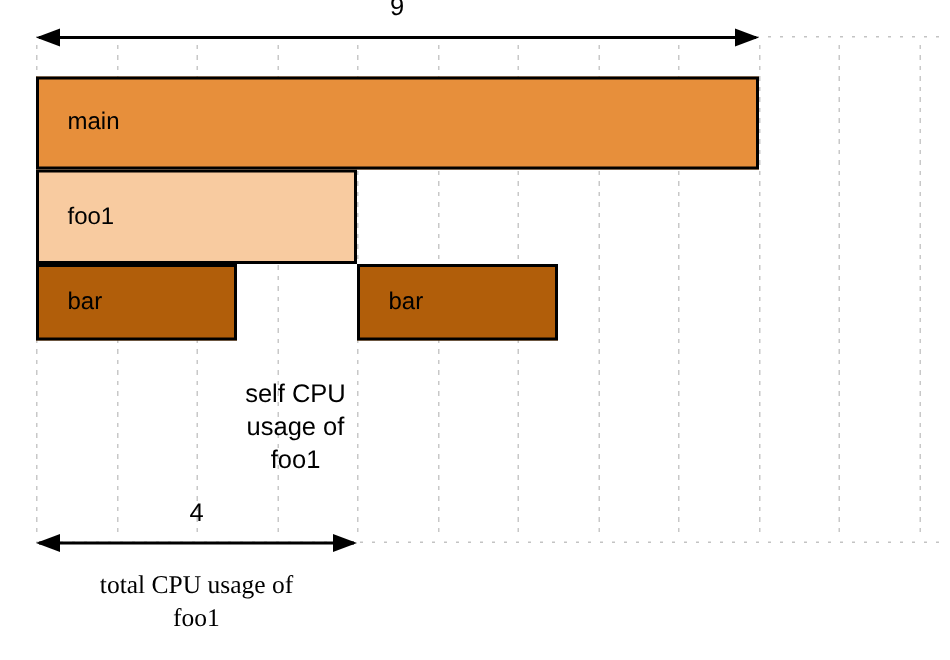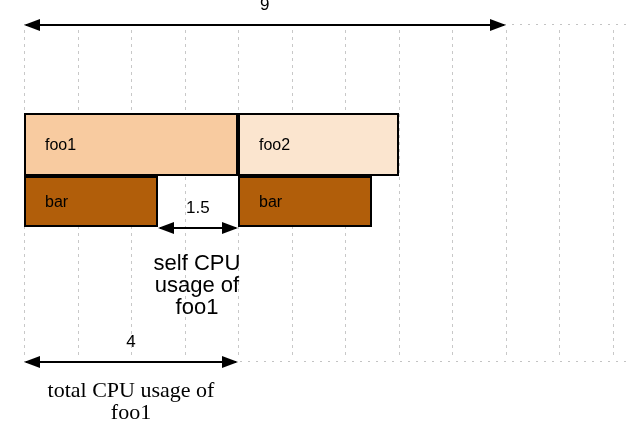--- a/index.html
+++ b/index.html
@@ -31,60 +31,54 @@
     position: absolute; width: 0; height: 0; top: 2px;
     border-top: 6px solid transparent; border-bottom: 6px solid transparent;
   }
   .measure-arrow .head.left  { left: 0;  border-right: 16px solid #000000; }
   .measure-arrow .head.right { right: 0; border-left: 16px solid #000000; }
   .measure-label {
     position: absolute; left: 0; right: 0; top: -22px;
     text-align: center; font-size: 17px;
   }
   .note {
-    position: absolute; text-align: center; font-size: 22px; line-height: 22px;
+    position: absolute; text-align: center; font-size: 17px; line-height: 22px;
     white-space: pre-line; z-index: 3;
   }
   #self-note  { left: 117px; top: 252px; width: 160px; }
   #total-note { left: 11px;  top: 379px; width: 240px; font-family: Liberation Serif, serif; }
 </style>
 </head>
 <body>
 
 <div id="canvas">
 
   <div class="dotline" id="dot-top"></div>
   <div class="dotline" id="dot-bottom"></div>
 
   <div class="measure-arrow" style="left: 24px; width: 481.5px; top: 17px;">
     <span class="measure-label">9</span>
     <span class="head left"></span>
     <span class="shaft"></span>
     <span class="head right"></span>
   </div>
 
-  <div class="measure-arrow" style="left: 157.75px; width: 80.25px; top: 220px;">
-    <span class="measure-label">1.5</span>
-    <span class="head left"></span>
-    <span class="shaft"></span>
-    <span class="head right"></span>
-  </div>
 
   <div class="measure-arrow" style="left: 24px; width: 214px; top: 354px;">
     <span class="measure-label">4</span>
     <span class="head left"></span>
     <span class="shaft"></span>
     <span class="head right"></span>
   </div>
 
+  <div class="frame" style="left: 24px; width: 481.5px; top: 51px; height: 62px; background: rgb(231, 143, 59);">
+    <span class="bar-label">main</span>
+  </div>
   <div class="frame" style="left: 24px; width: 214px; top: 113px; height: 63px; background: rgb(248, 203, 160);">
     <span class="bar-label">foo1</span>
-  </div>
-  <div class="frame" style="left: 238px; width: 160.5px; top: 113px; height: 63px; background: rgb(251, 229, 207);">
-    <span class="bar-label">foo2</span>
   </div>
   <div class="frame" style="left: 24px; width: 133.75px; top: 176px; height: 51px; background: rgb(177, 94, 10);">
     <span class="bar-label">bar</span>
   </div>
   <div class="frame" style="left: 238px; width: 133.75px; top: 176px; height: 51px; background: rgb(177, 94, 10);">
     <span class="bar-label">bar</span>
   </div>
 
   <div class="note" id="self-note">self CPU
 usage of

